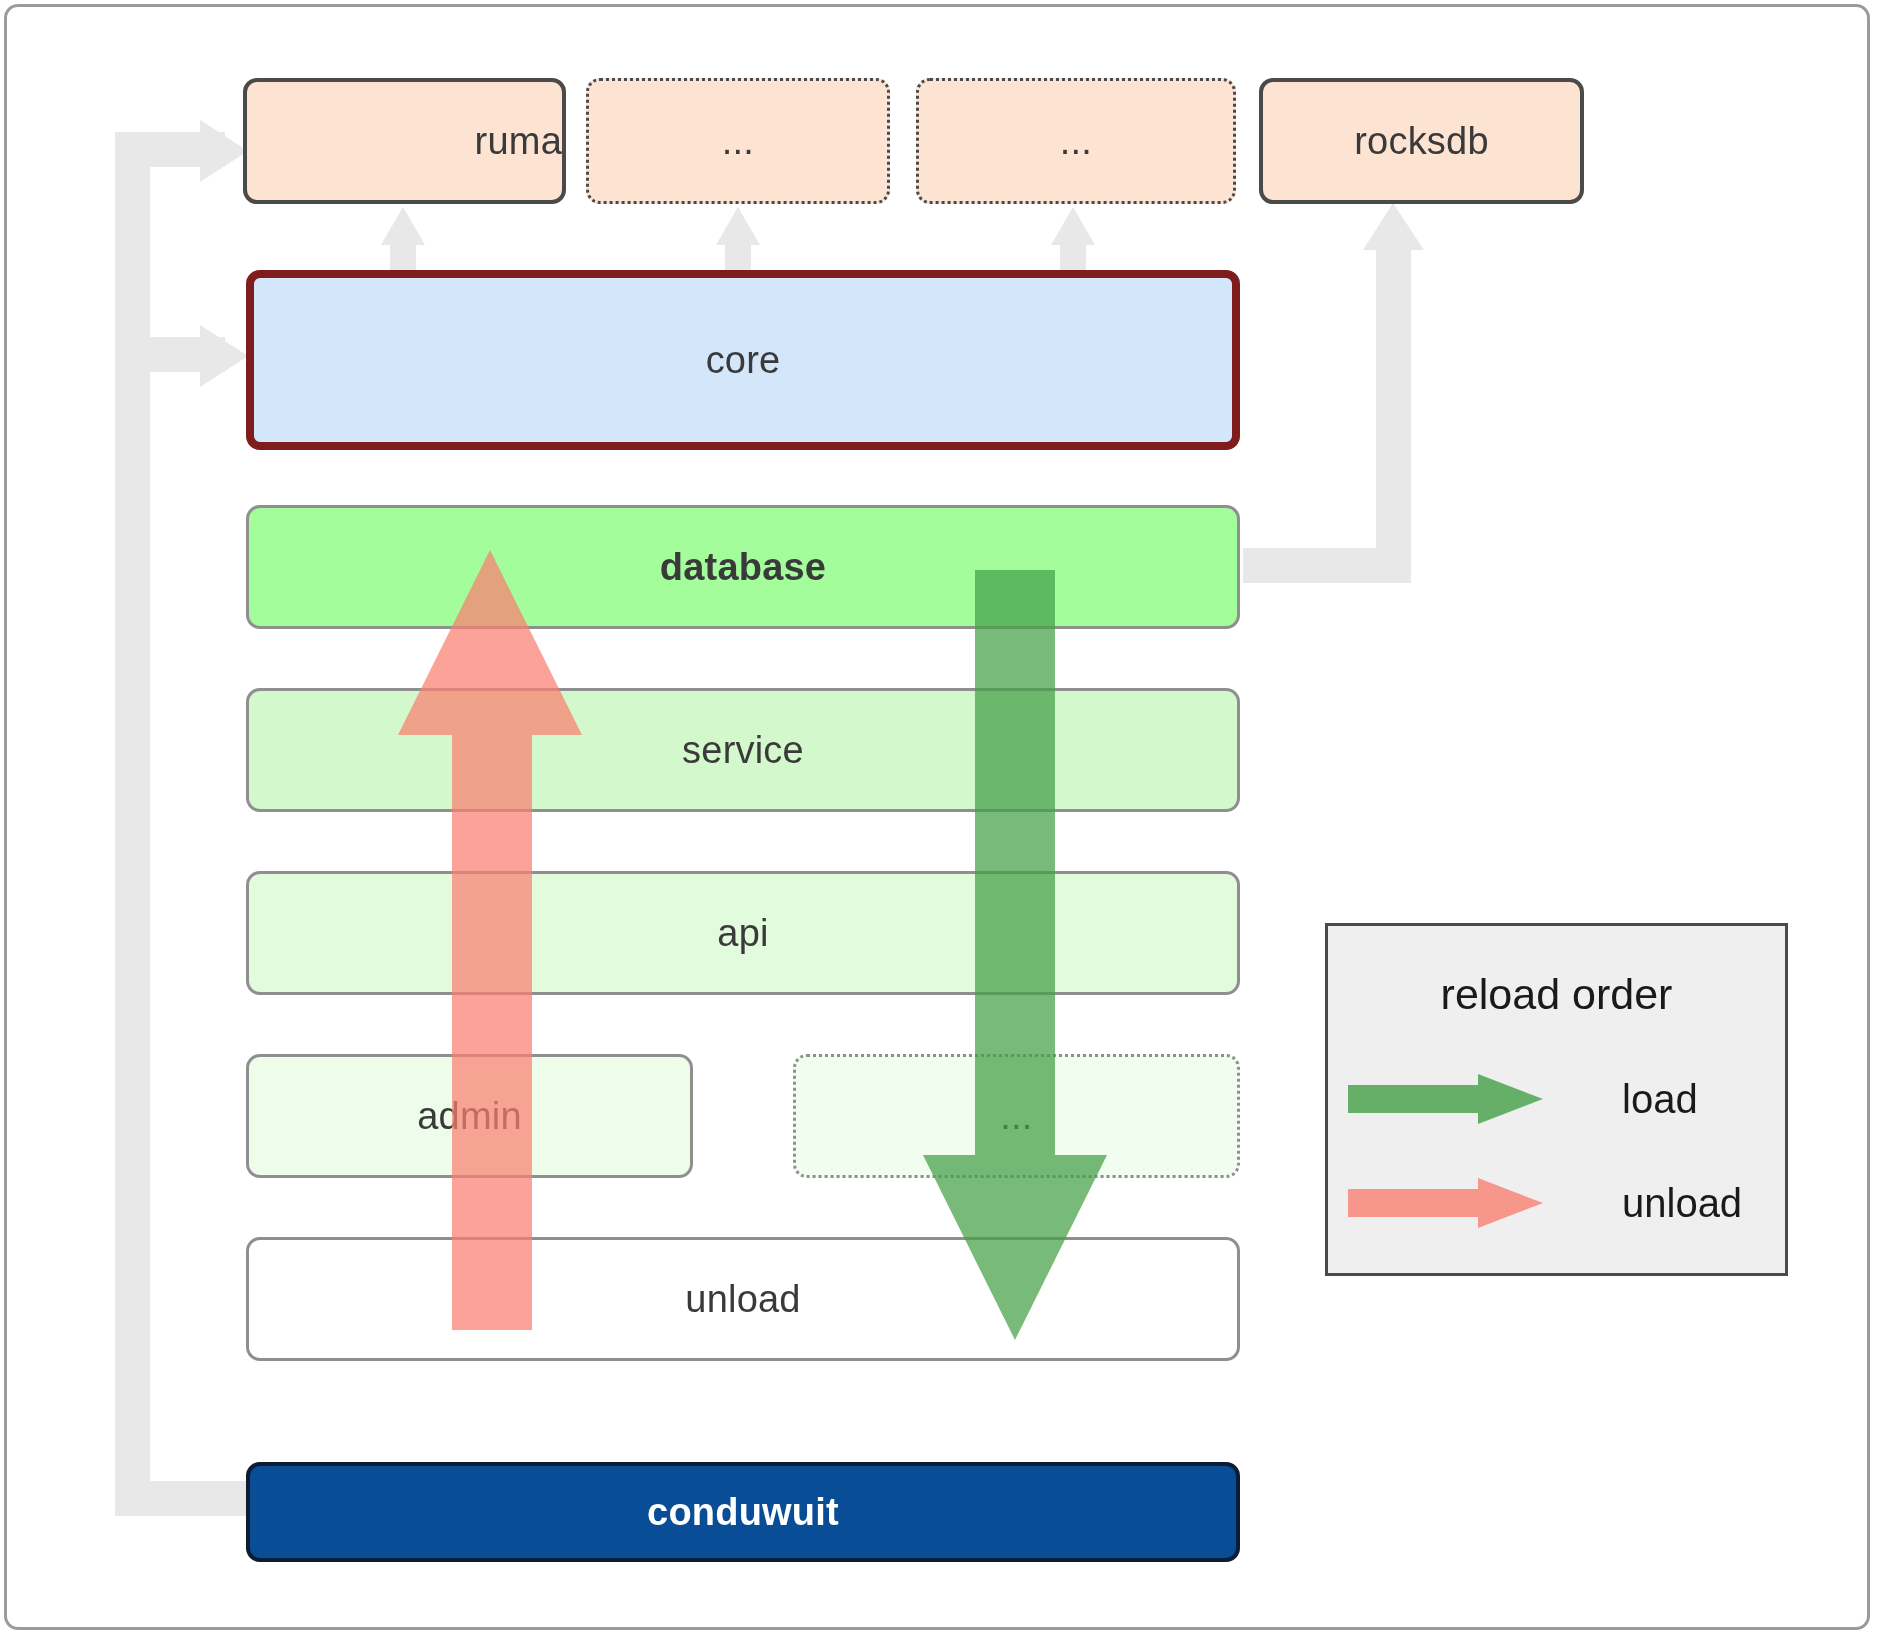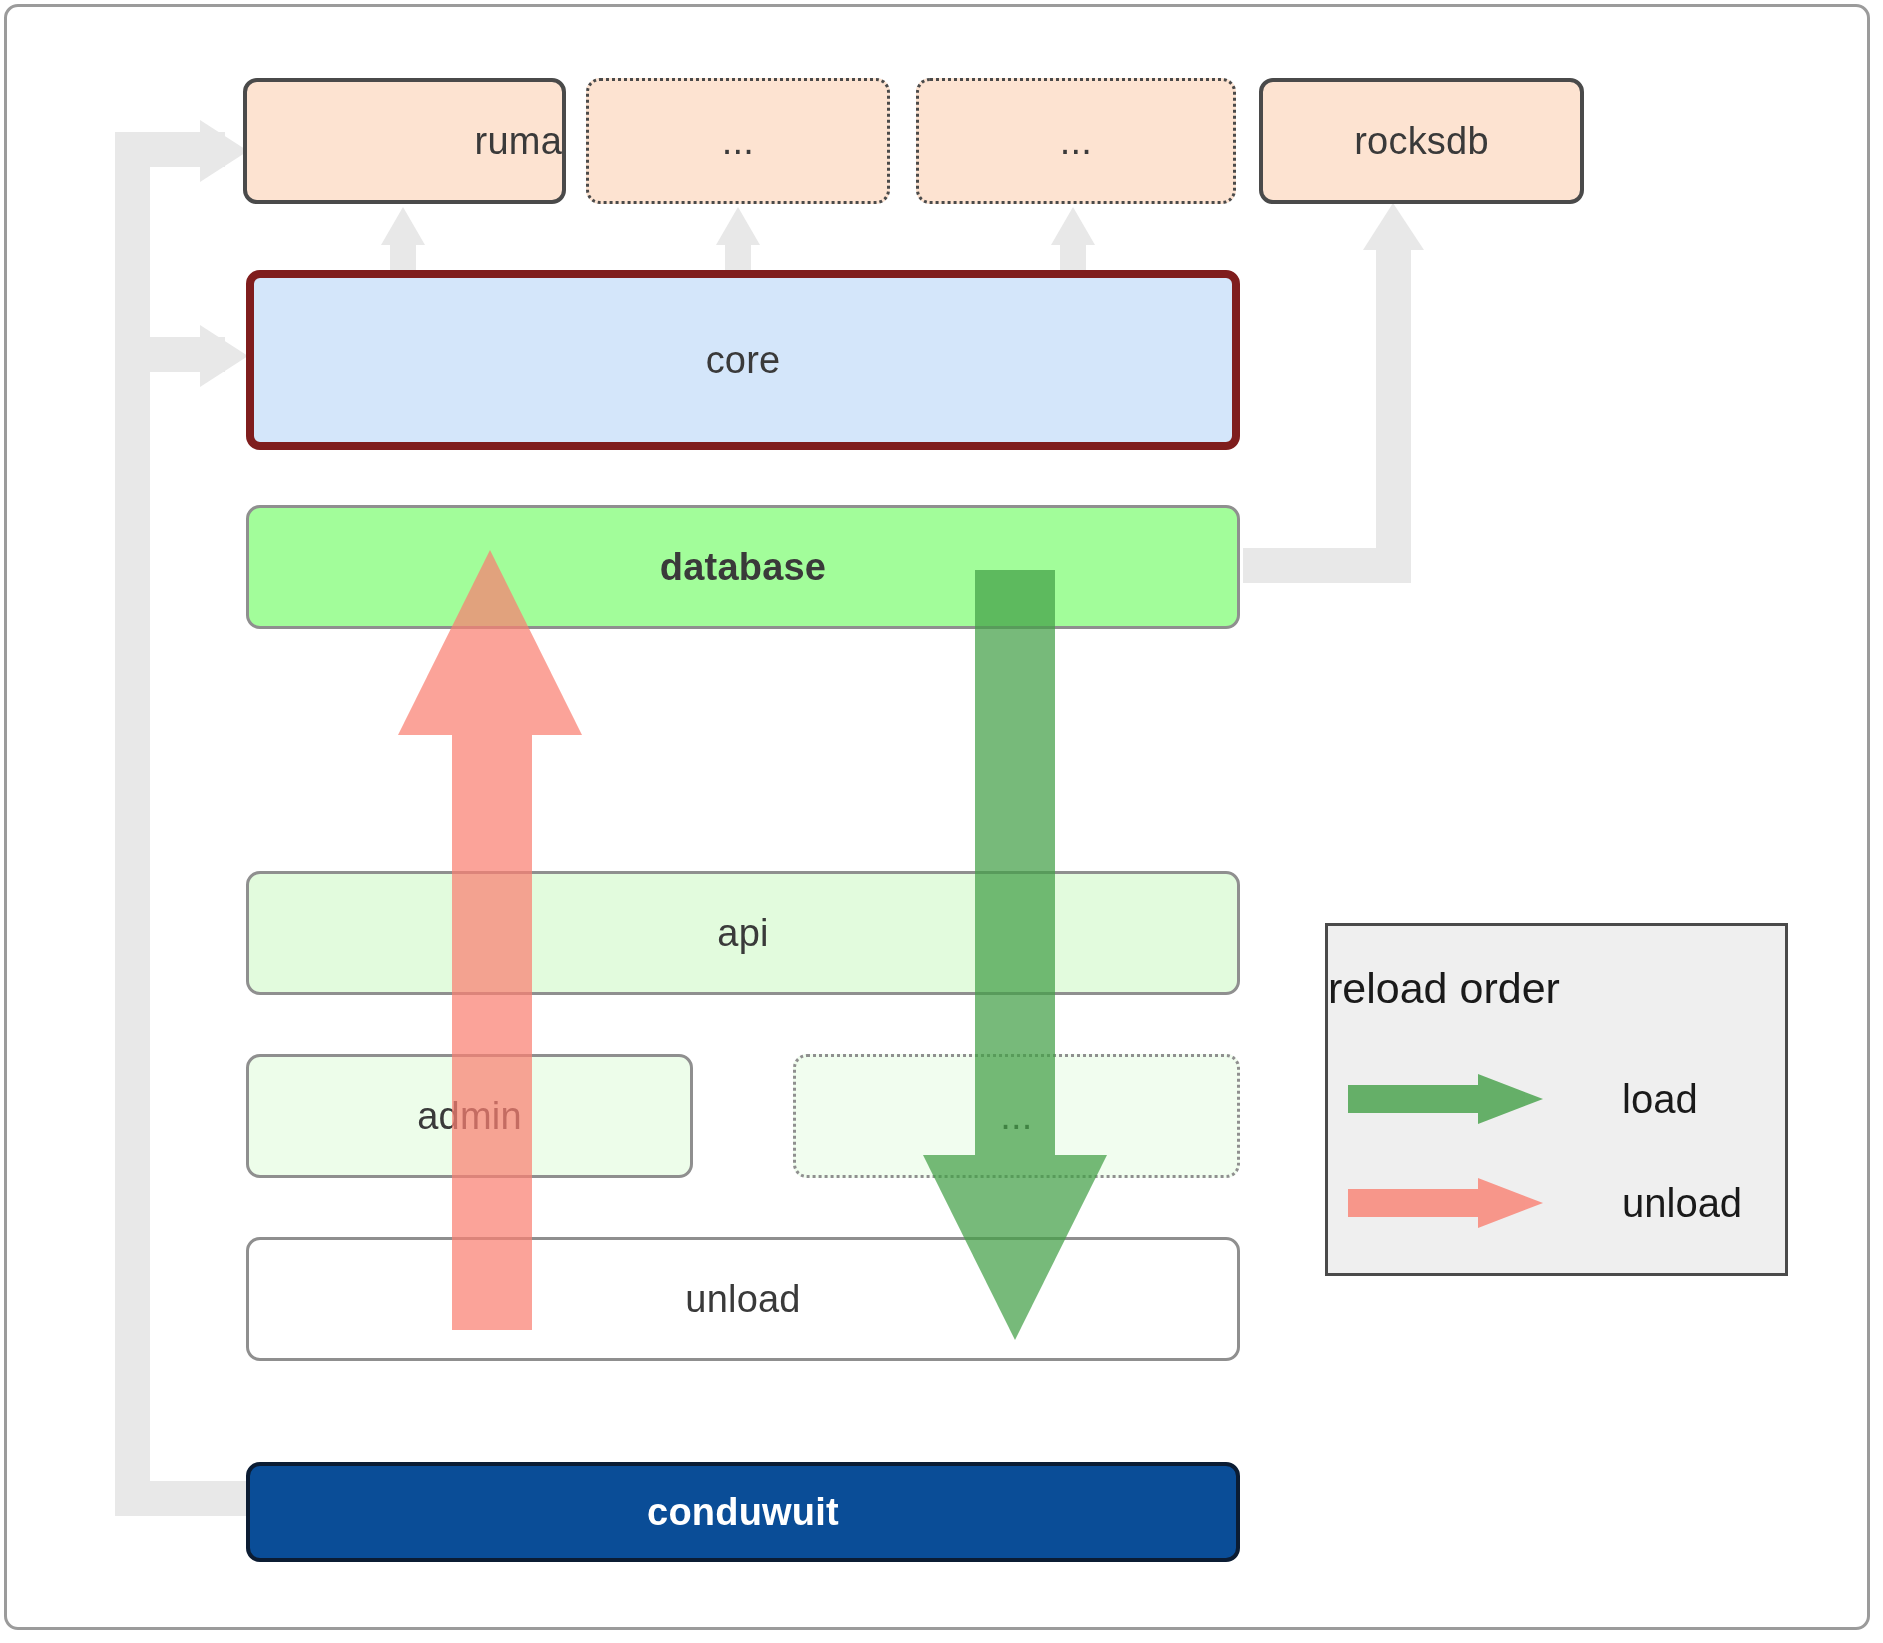--- a/index.html
+++ b/index.html
@@ -116,21 +116,22 @@
     width: 463px;
     height: 353px;
     background: #efefef;
     border: 3px solid #4a4a4a;
     box-sizing: border-box;
     z-index: 6;
   }
   .legend-title {
     position: absolute;
     left: 0; right: 0;
-    top: 38px;
+    top: 44px;
+    text-align: center;
     font-size: 43px;
     color: #1a1a1a;
     font-family: "Liberation Sans", sans-serif;
   }
   .legend-row {
     position: absolute;
     left: 0;
     width: 463px;
     height: 80px;
     display: flex;
@@ -205,20 +206,23 @@
   <div class="node dep" style="left:1259px; top:78px; width:325px; height:126px;">
     <span class="lbl">rocksdb</span>
   </div>
 
   <div class="node core" style="left:246px; top:270px; width:994px; height:180px;">
     <span class="lbl">core</span>
   </div>
 
   <div class="node l-database" style="left:246px; top:505px; width:994px; height:124px;font-weight:bold;">
     <span class="lbl">database</span>
+  </div>
+  <div class="node l-service" style="left:246px; top:688px; width:994px; height:124px;">
+    <span class="lbl">service</span>
   </div>
   <div class="node l-api" style="left:246px; top:871px; width:994px; height:124px;">
     <span class="lbl">api</span>
   </div>
   <div class="node l-admin" style="left:246px; top:1054px; width:447px; height:124px;">
     <span class="lbl">admin</span>
   </div>
   <div class="node l-dots" style="left:793px; top:1054px; width:447px; height:124px;">
     <span class="lbl">...</span>
   </div>

